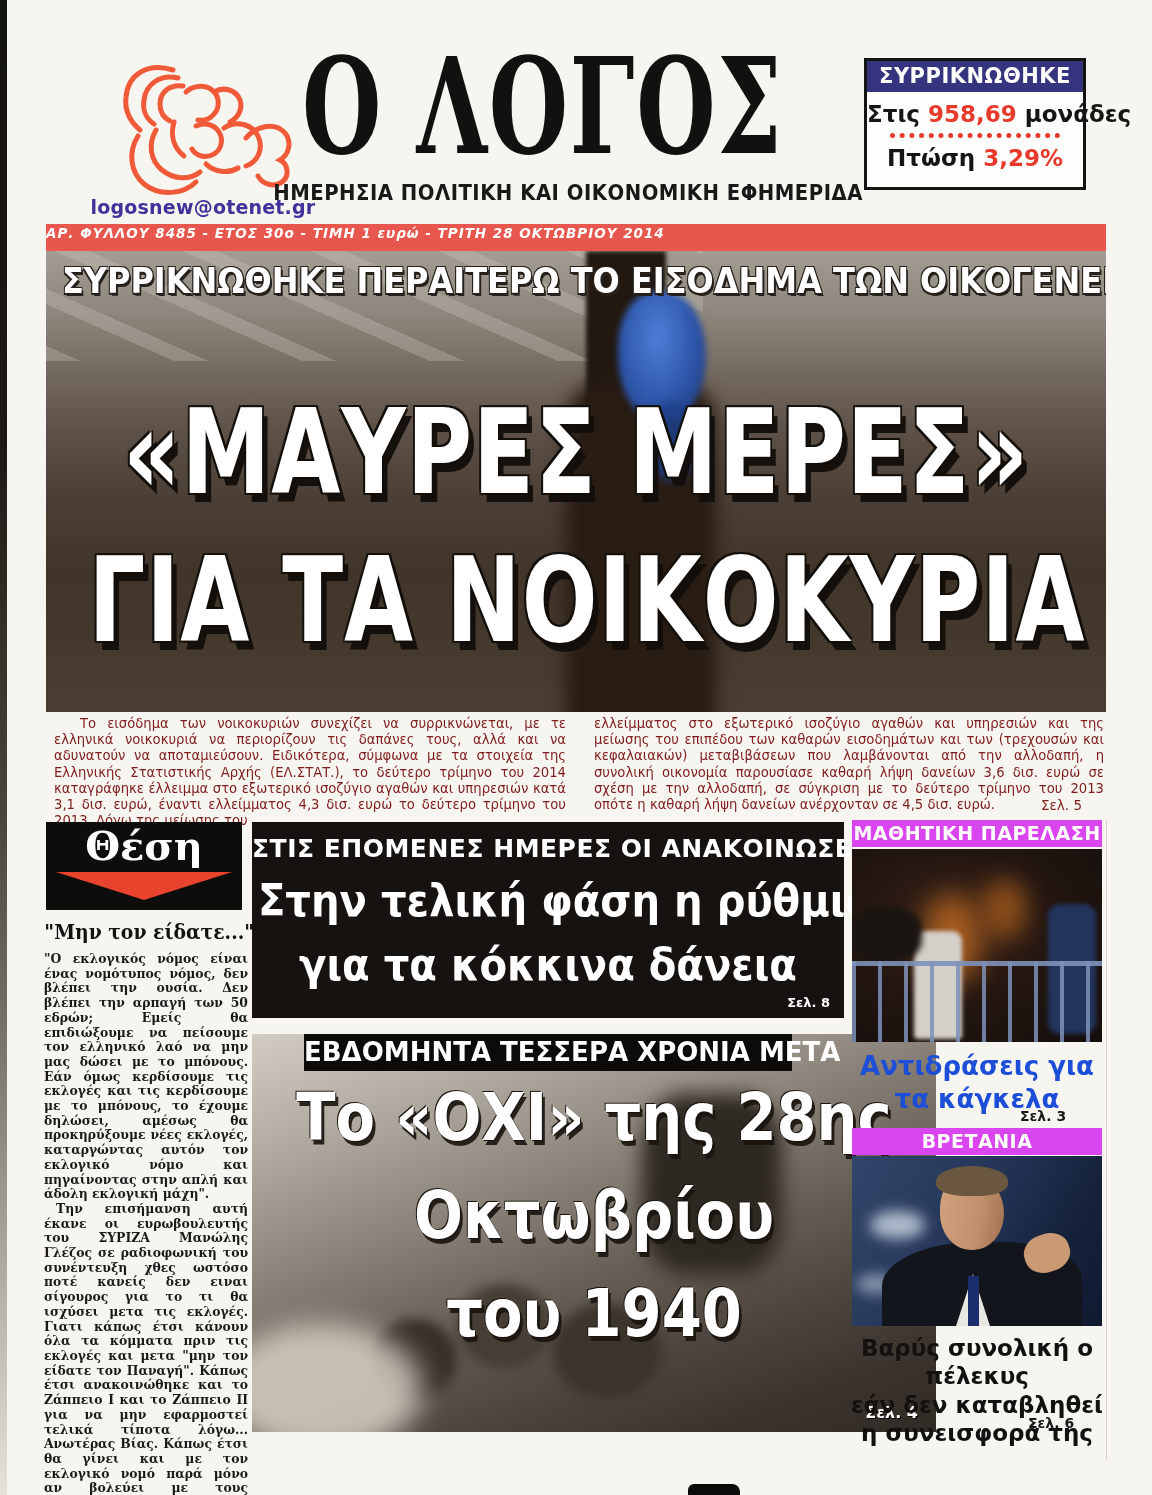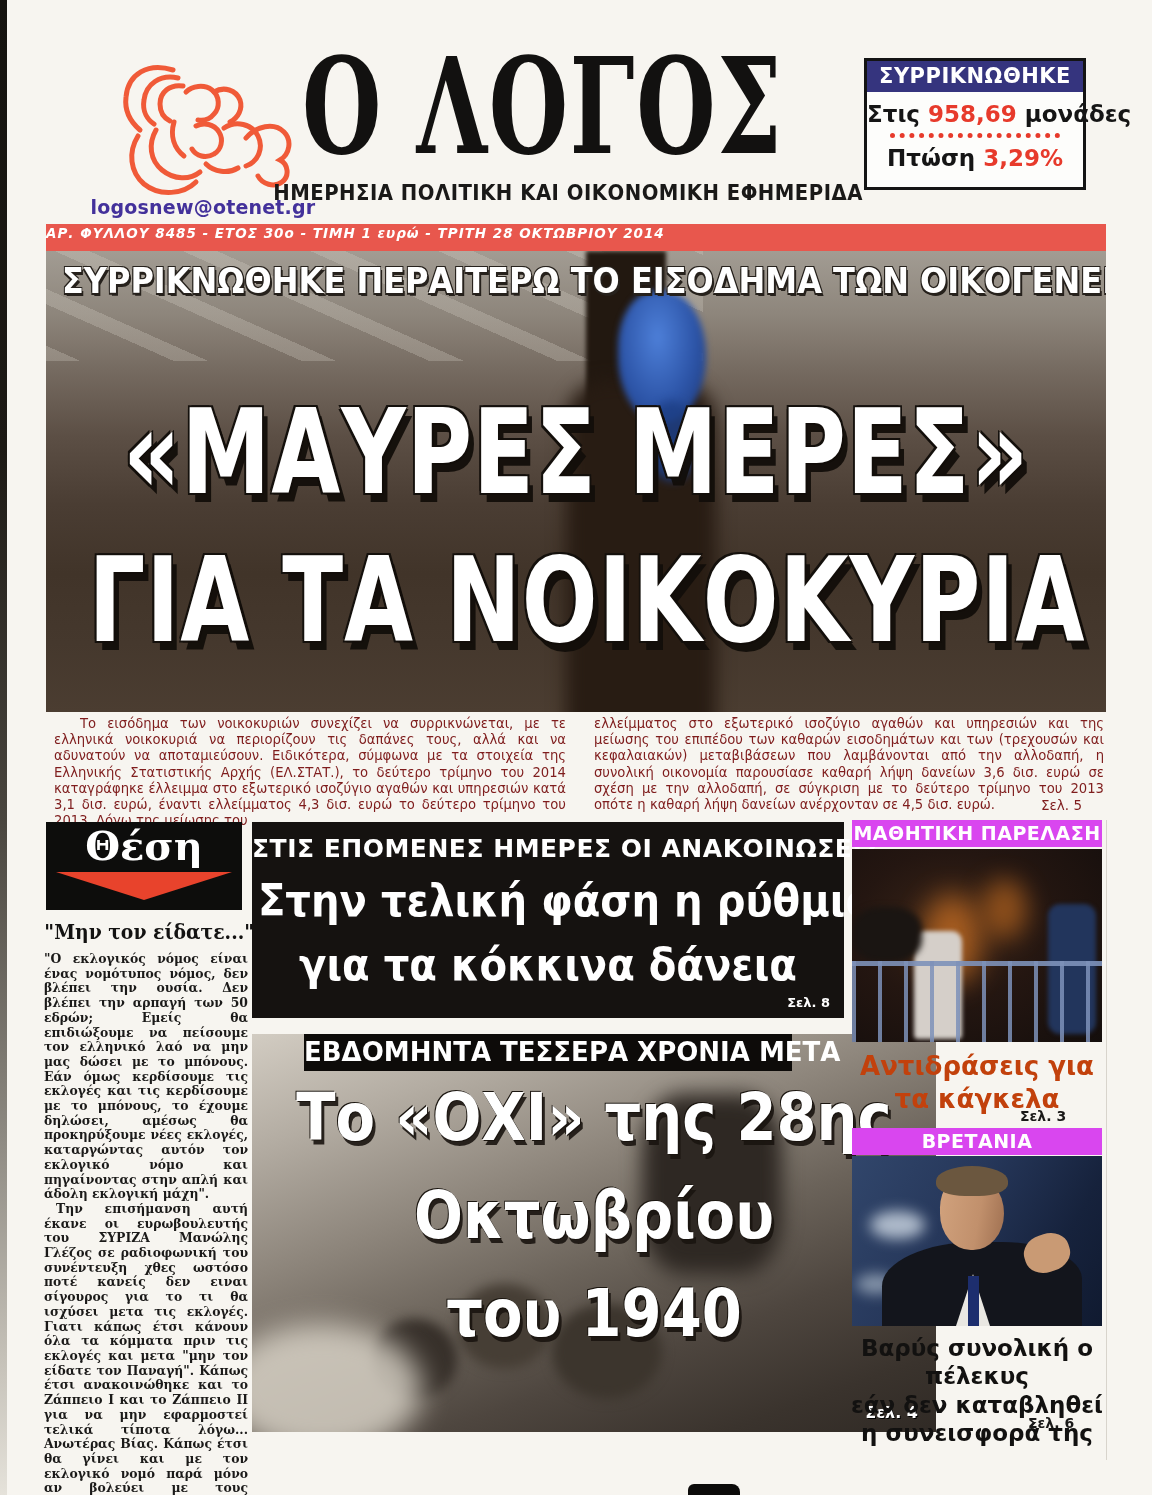--- a/index.html
+++ b/index.html
@@ -125,21 +125,21 @@
   .parade-photo .coat{position:absolute;left:62px;top:82px;width:48px;height:108px;
         background:#d5cfc9;border-radius:10px 10px 4px 4px;filter:blur(2px);}
   .parade-photo .cop{position:absolute;left:196px;top:55px;width:48px;height:130px;
         background:#22355c;border-radius:12px;filter:blur(2px);}
   .parade-photo .arm{position:absolute;left:0px;top:58px;width:70px;height:55px;
         background:#1a1512;border-radius:40%;filter:blur(3px);}
   .parade-photo .rail{position:absolute;left:0;bottom:0;width:100%;height:76px;
         background:repeating-linear-gradient(90deg,rgba(125,145,185,.85) 0 4px,rgba(20,18,20,0) 4px 26px);
         border-top:5px solid rgba(125,145,185,.9);}
   .parade-hl{position:absolute;left:848px;top:1050px;width:258px;text-align:center;
-        font-weight:bold;font-size:26px;line-height:1.25;color:#c2410c;}
+        font-weight:bold;font-size:26px;line-height:1.25;color:#1d4ed8;}
   .pageref-dark{position:absolute;font-weight:bold;font-size:14px;color:#1a1918;}
   .parade-ref{left:1020px;top:1108px;}
   .britain-head{top:1128px;}
   .cameron-photo{position:absolute;left:852px;top:1156px;width:250px;height:170px;overflow:hidden;
         background:linear-gradient(120deg,#31466b 0%,#26375a 40%,#16223c 75%,#101a30 100%);}
   .cameron-photo .lt1{position:absolute;left:18px;top:55px;width:55px;height:28px;background:#c5d0dd;
         border-radius:50%;filter:blur(7px);opacity:.85;}
   .cameron-photo .lt2{position:absolute;left:4px;top:118px;width:40px;height:20px;background:#aebccb;
         border-radius:50%;filter:blur(7px);opacity:.7;}
   .cameron-photo .suit{position:absolute;left:30px;bottom:-8px;width:200px;height:92px;

